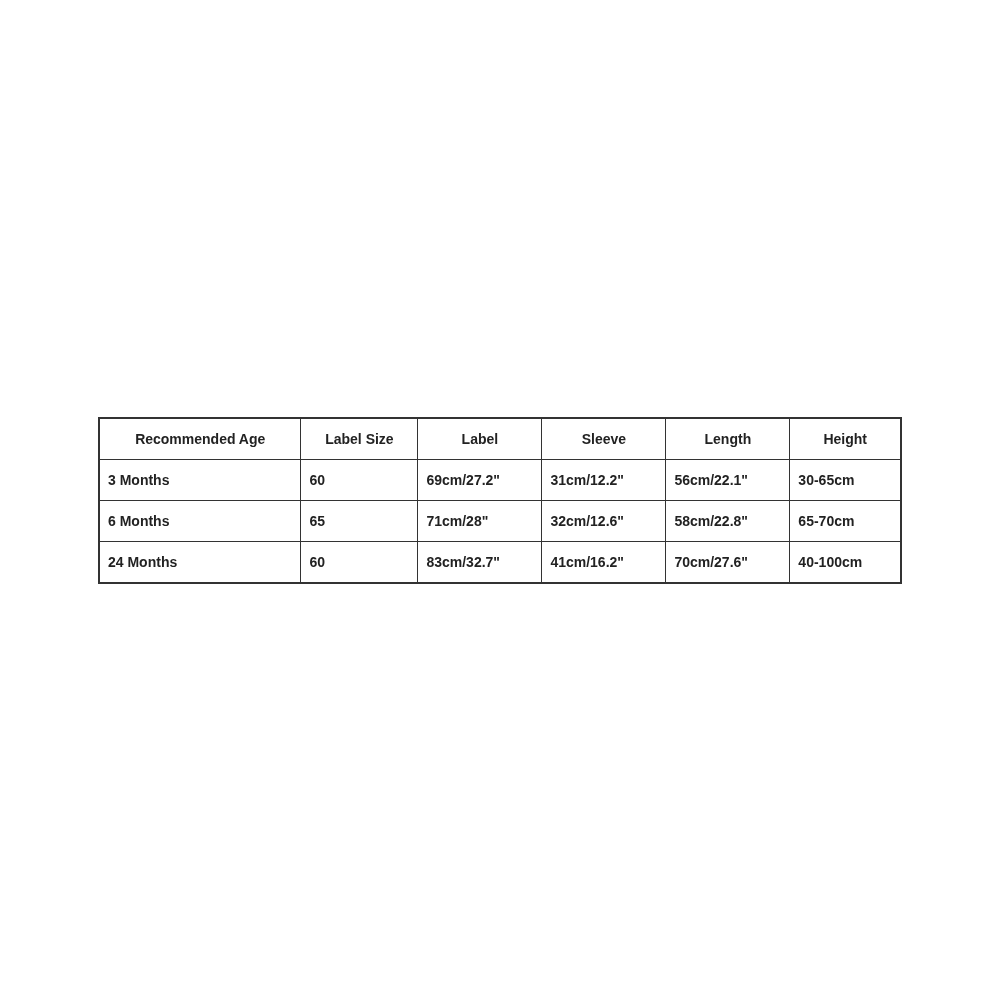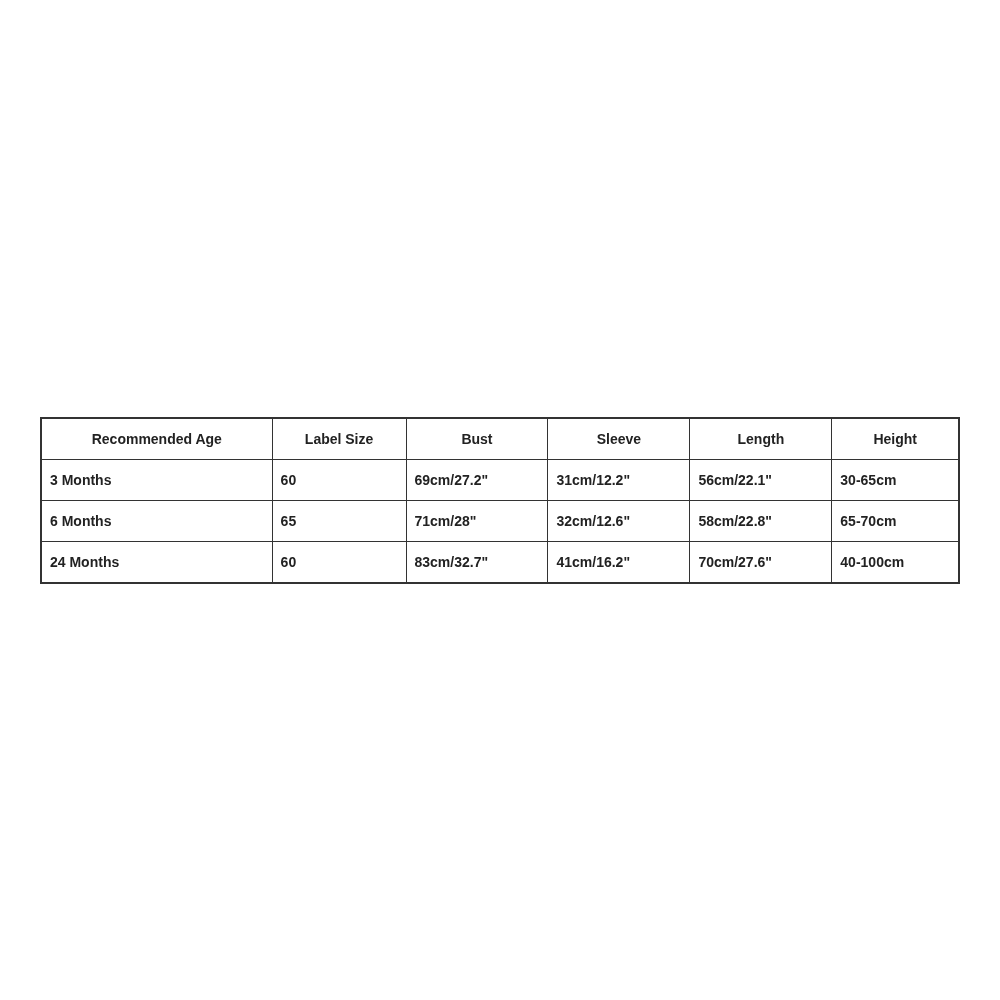--- a/index.html
+++ b/index.html
@@ -12,21 +12,21 @@
       width: 1000px;
       height: 1000px;
       background-color: #ffffff;
       display: flex;
       align-items: center;
       justify-content: center;
       font-family: Arial, sans-serif;
     }
 
     .table-container {
-      width: 920px;
+      width: 804px;
       border: 1px solid #333;
     }
 
     table {
       width: 100%;
       border-collapse: collapse;
       font-size: 14px;
       color: #222;
     }
 
@@ -48,21 +48,21 @@
   </style>
 </head>
 <body>
 
 <div class="table-container">
   <table>
     <thead>
       <tr>
         <th>Recommended Age</th>
         <th>Label Size</th>
-        <th>Bust</th>
+        <th>Label</th>
         <th>Sleeve</th>
         <th>Length</th>
         <th>Height</th>
       </tr>
     </thead>
     <tbody id="table-body">
     <tr>
           <td>3 Months</td>
           <td>60</td>
           <td>69cm/27.2"</td>

